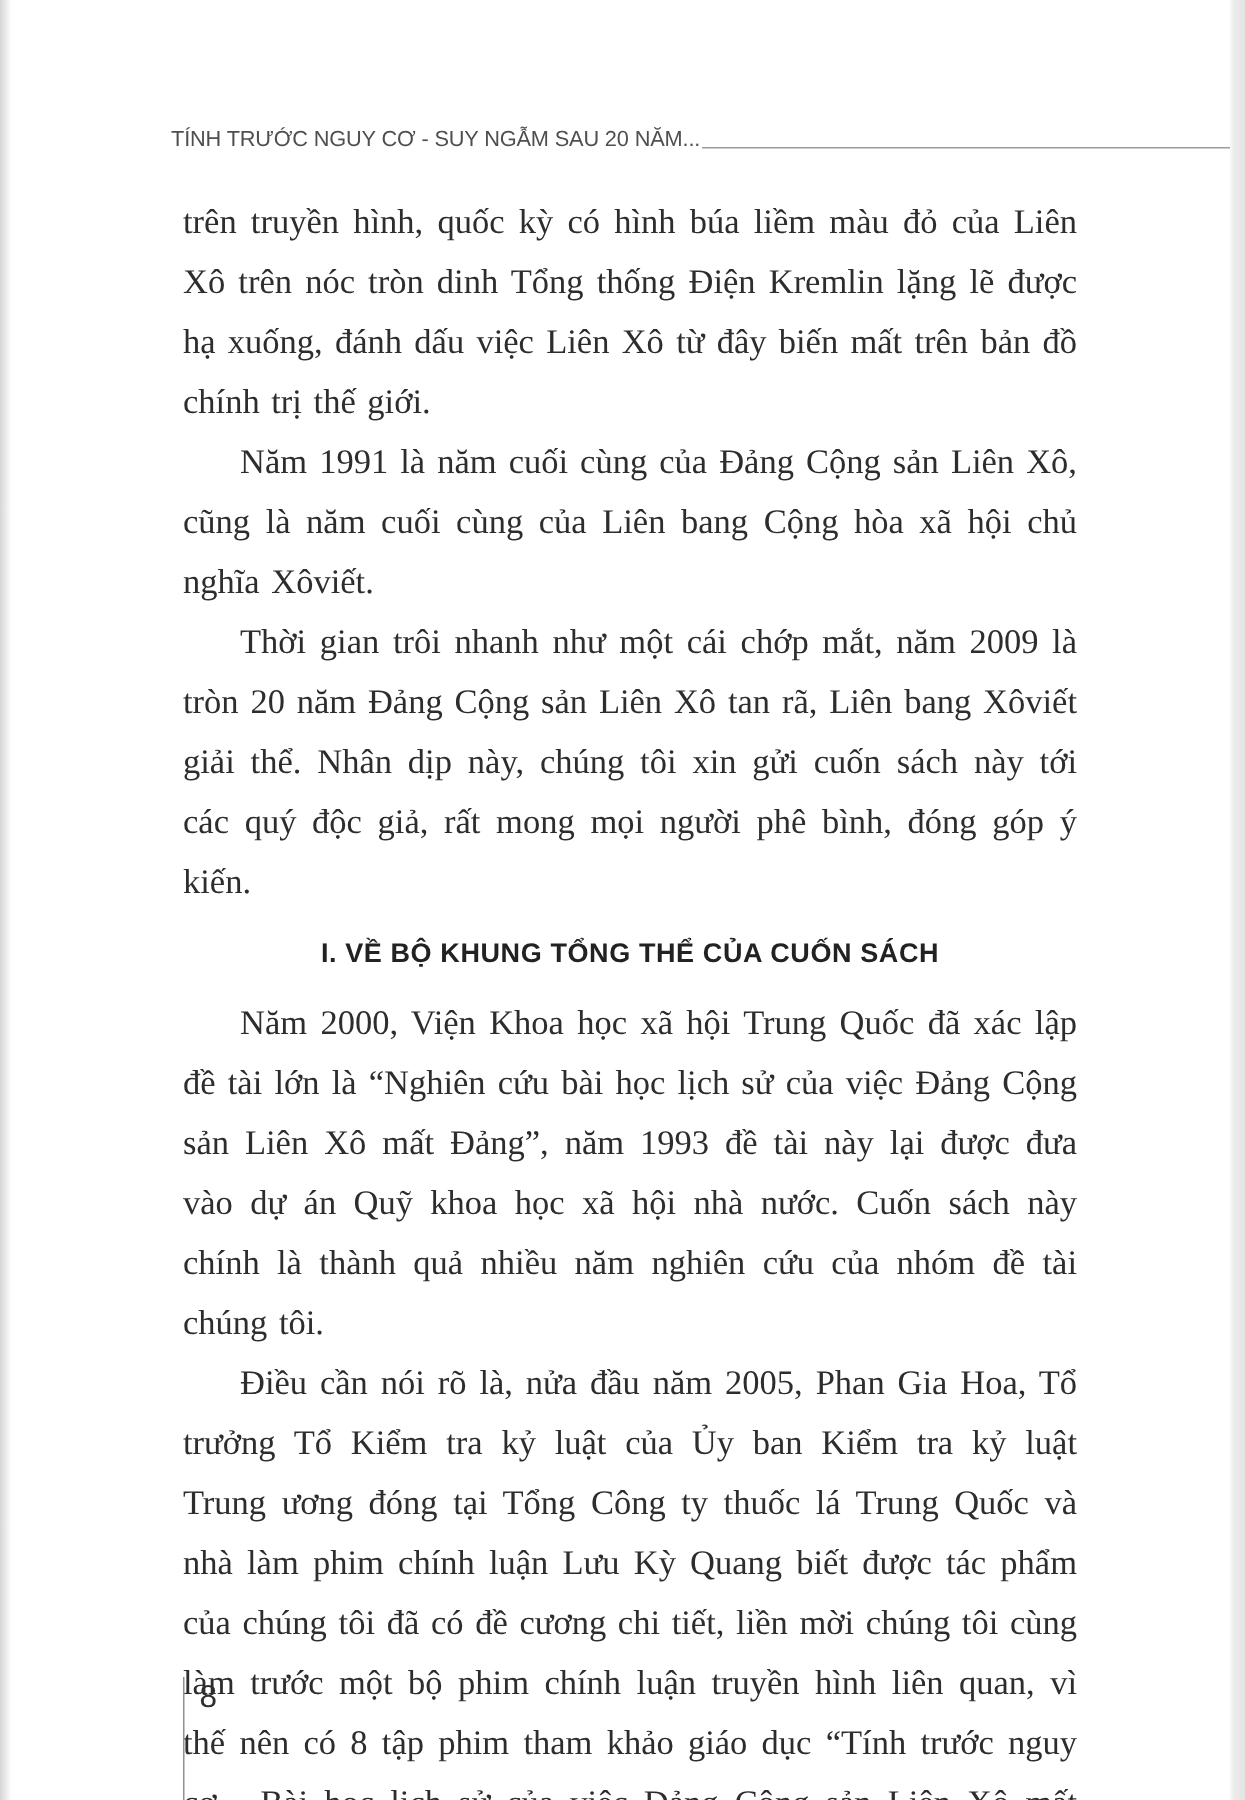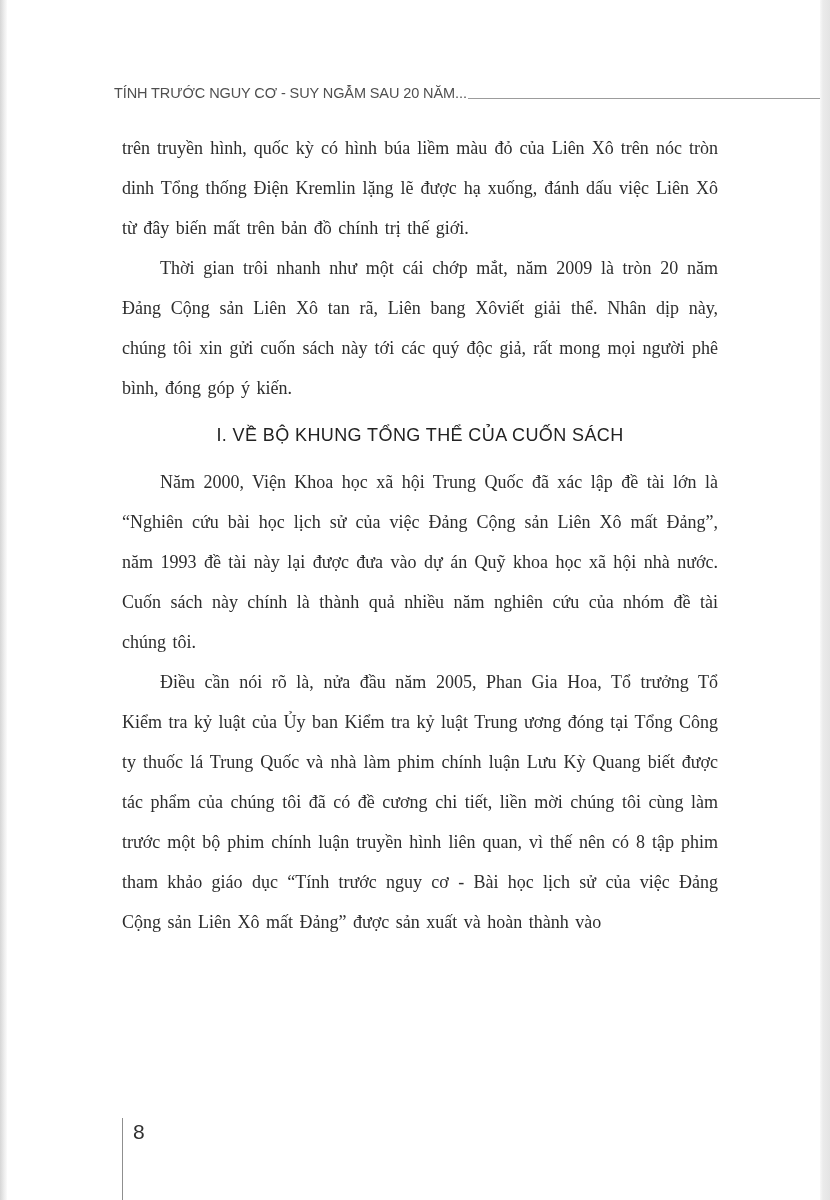--- a/index.html
+++ b/index.html
@@ -55,33 +55,33 @@
   
   .text-block {
     position: absolute;
     top: 128px;
     left: 122px;
     width: 596px;
     color: #2d2d2d;
   }
   .para {
     margin: 0;
-    font-size: 18px;
+    font-size: 23px;
     line-height: 40px;
     text-align: justify;
     text-indent: 38px;
     word-spacing: 2px;
   }
   .para.continuation {
     text-indent: 0;
   }
   .section-heading {
     margin: 12px 0 12px 0;
     font-family: "Liberation Sans", sans-serif;
-    font-weight: normal;
+    font-weight: bold;
     font-size: 18px;
     line-height: 30px;
     letter-spacing: 0.4px;
     text-align: center;
     color: #222222;
   }
   
   .footer-rule {
     position: absolute;
     left: 122px;
@@ -108,20 +108,21 @@
   <div class="edge-left"></div>
   <div class="edge-right"></div>
 
   <header class="running-header">
     <span class="header-title">TÍNH TRƯỚC NGUY CƠ - SUY NGẪM SAU 20 NĂM...</span>
     <span class="header-rule"></span>
   </header>
 
   <main class="text-block">
     <p class="para continuation">trên truyền hình, quốc kỳ có hình búa liềm màu đỏ của Liên Xô trên nóc tròn dinh Tổng thống Điện Kremlin lặng lẽ được hạ xuống, đánh dấu việc Liên Xô từ đây biến mất trên bản đồ chính trị thế giới.</p>
+    <p class="para">Năm 1991 là năm cuối cùng của Đảng Cộng sản Liên Xô, cũng là năm cuối cùng của Liên bang Cộng hòa xã hội chủ nghĩa Xôviết.</p>
     <p class="para">Thời gian trôi nhanh như một cái chớp mắt, năm 2009 là tròn 20 năm Đảng Cộng sản Liên Xô tan rã, Liên bang Xôviết giải thể. Nhân dịp này, chúng tôi xin gửi cuốn sách này tới các quý độc giả, rất mong mọi người phê bình, đóng góp ý kiến.</p>
     <h2 class="section-heading">I. VỀ BỘ KHUNG TỔNG THỂ CỦA CUỐN SÁCH</h2>
     <p class="para">Năm 2000, Viện Khoa học xã hội Trung Quốc đã xác lập đề tài lớn là “Nghiên cứu bài học lịch sử của việc Đảng Cộng sản Liên Xô mất Đảng”, năm 1993 đề tài này lại được đưa vào dự án Quỹ khoa học xã hội nhà nước. Cuốn sách này chính là thành quả nhiều năm nghiên cứu của nhóm đề tài chúng tôi.</p>
     <p class="para">Điều cần nói rõ là, nửa đầu năm 2005, Phan Gia Hoa, Tổ trưởng Tổ Kiểm tra kỷ luật của Ủy ban Kiểm tra kỷ luật Trung ương đóng tại Tổng Công ty thuốc lá Trung Quốc và nhà làm phim chính luận Lưu Kỳ Quang biết được tác phẩm của chúng tôi đã có đề cương chi tiết, liền mời chúng tôi cùng làm trước một bộ phim chính luận truyền hình liên quan, vì thế nên có 8 tập phim tham khảo giáo dục “Tính trước nguy cơ - Bài học lịch sử của việc Đảng Cộng sản Liên Xô mất Đảng” được sản xuất và hoàn thành vào</p>
   </main>
 
   <span class="footer-rule"></span>
   <span class="page-number">8</span>
 
 </div>

